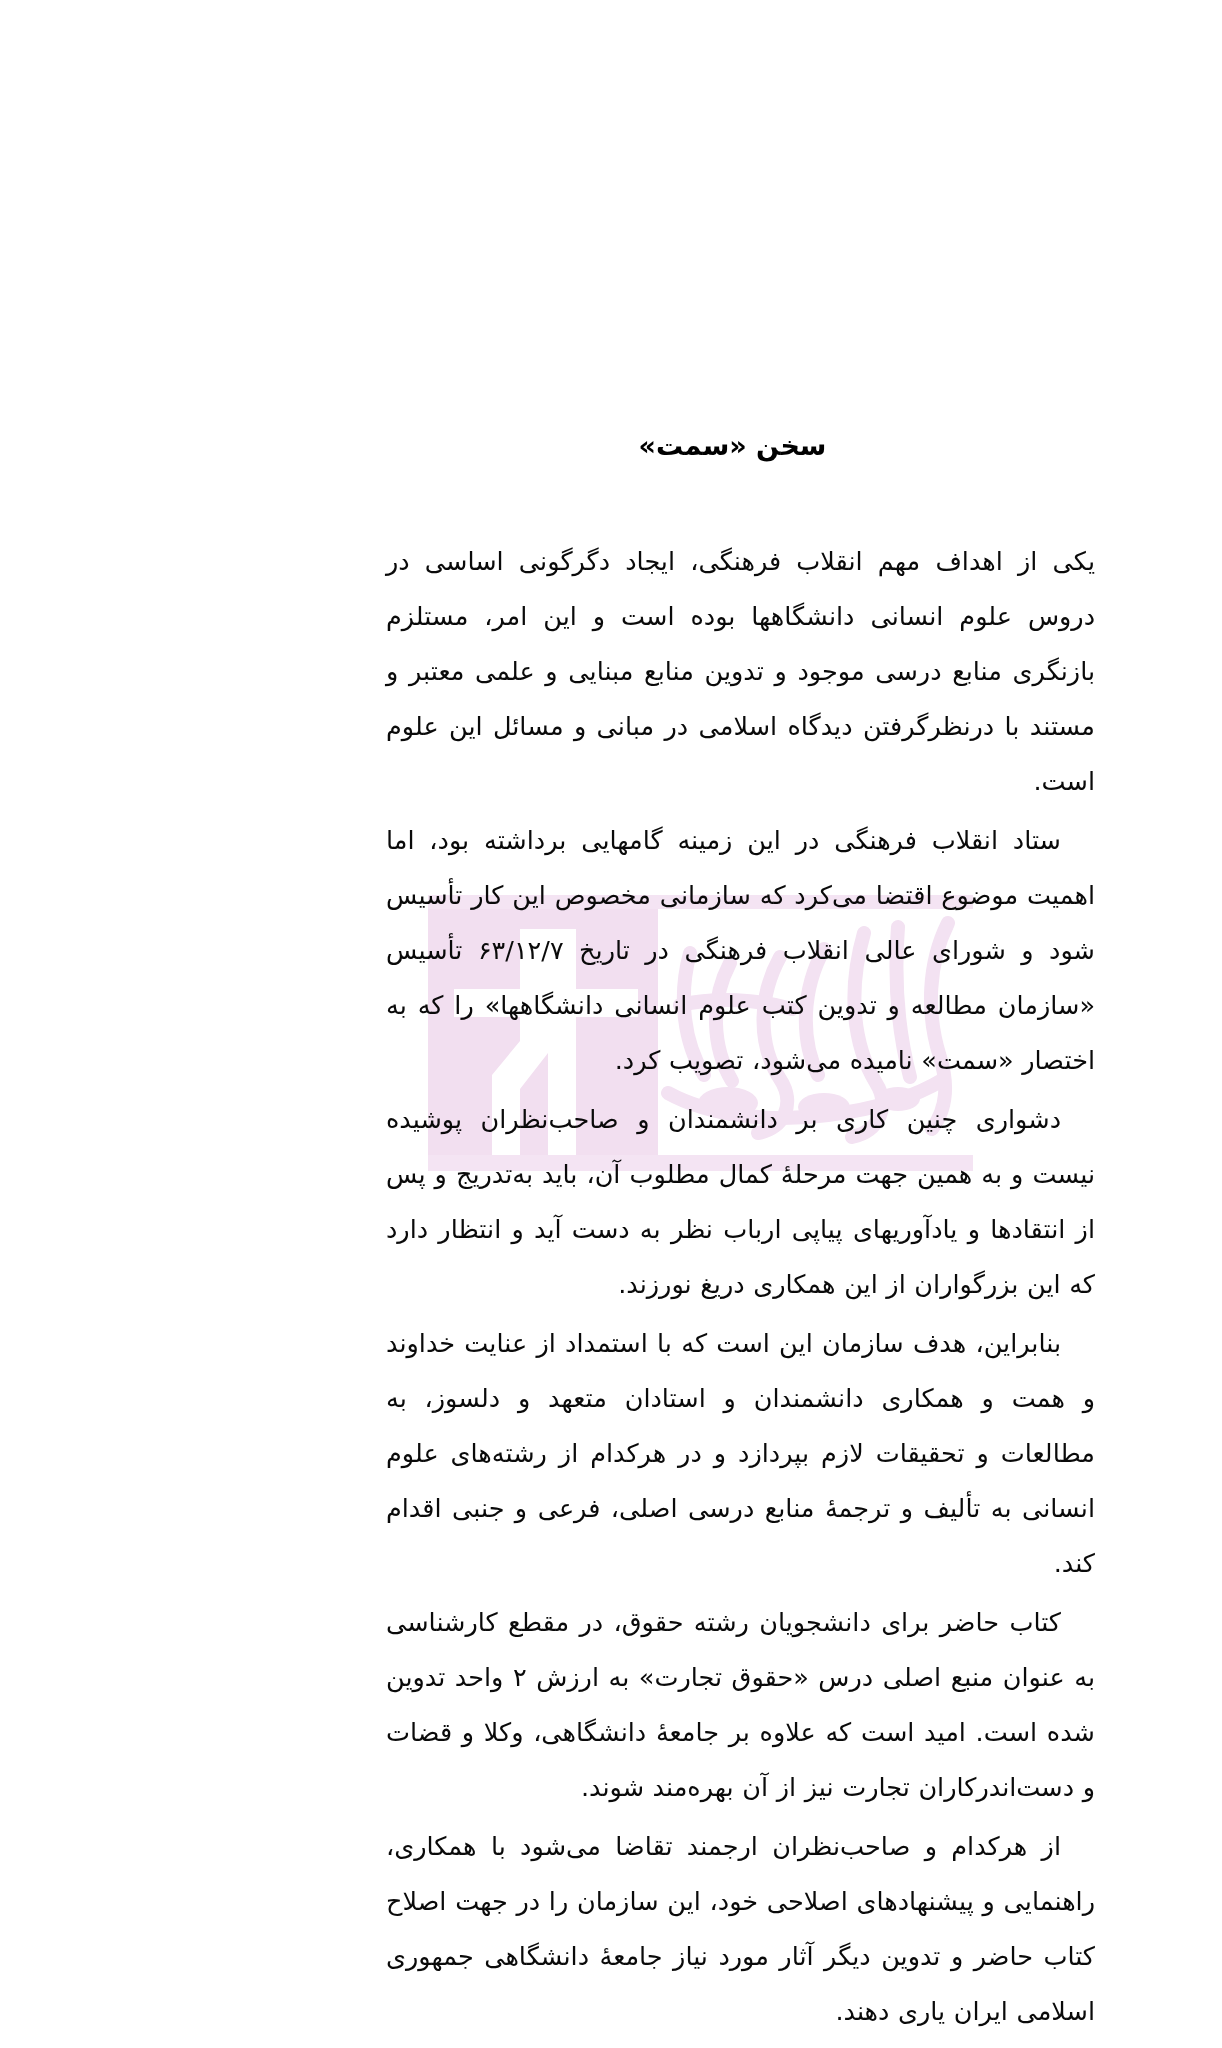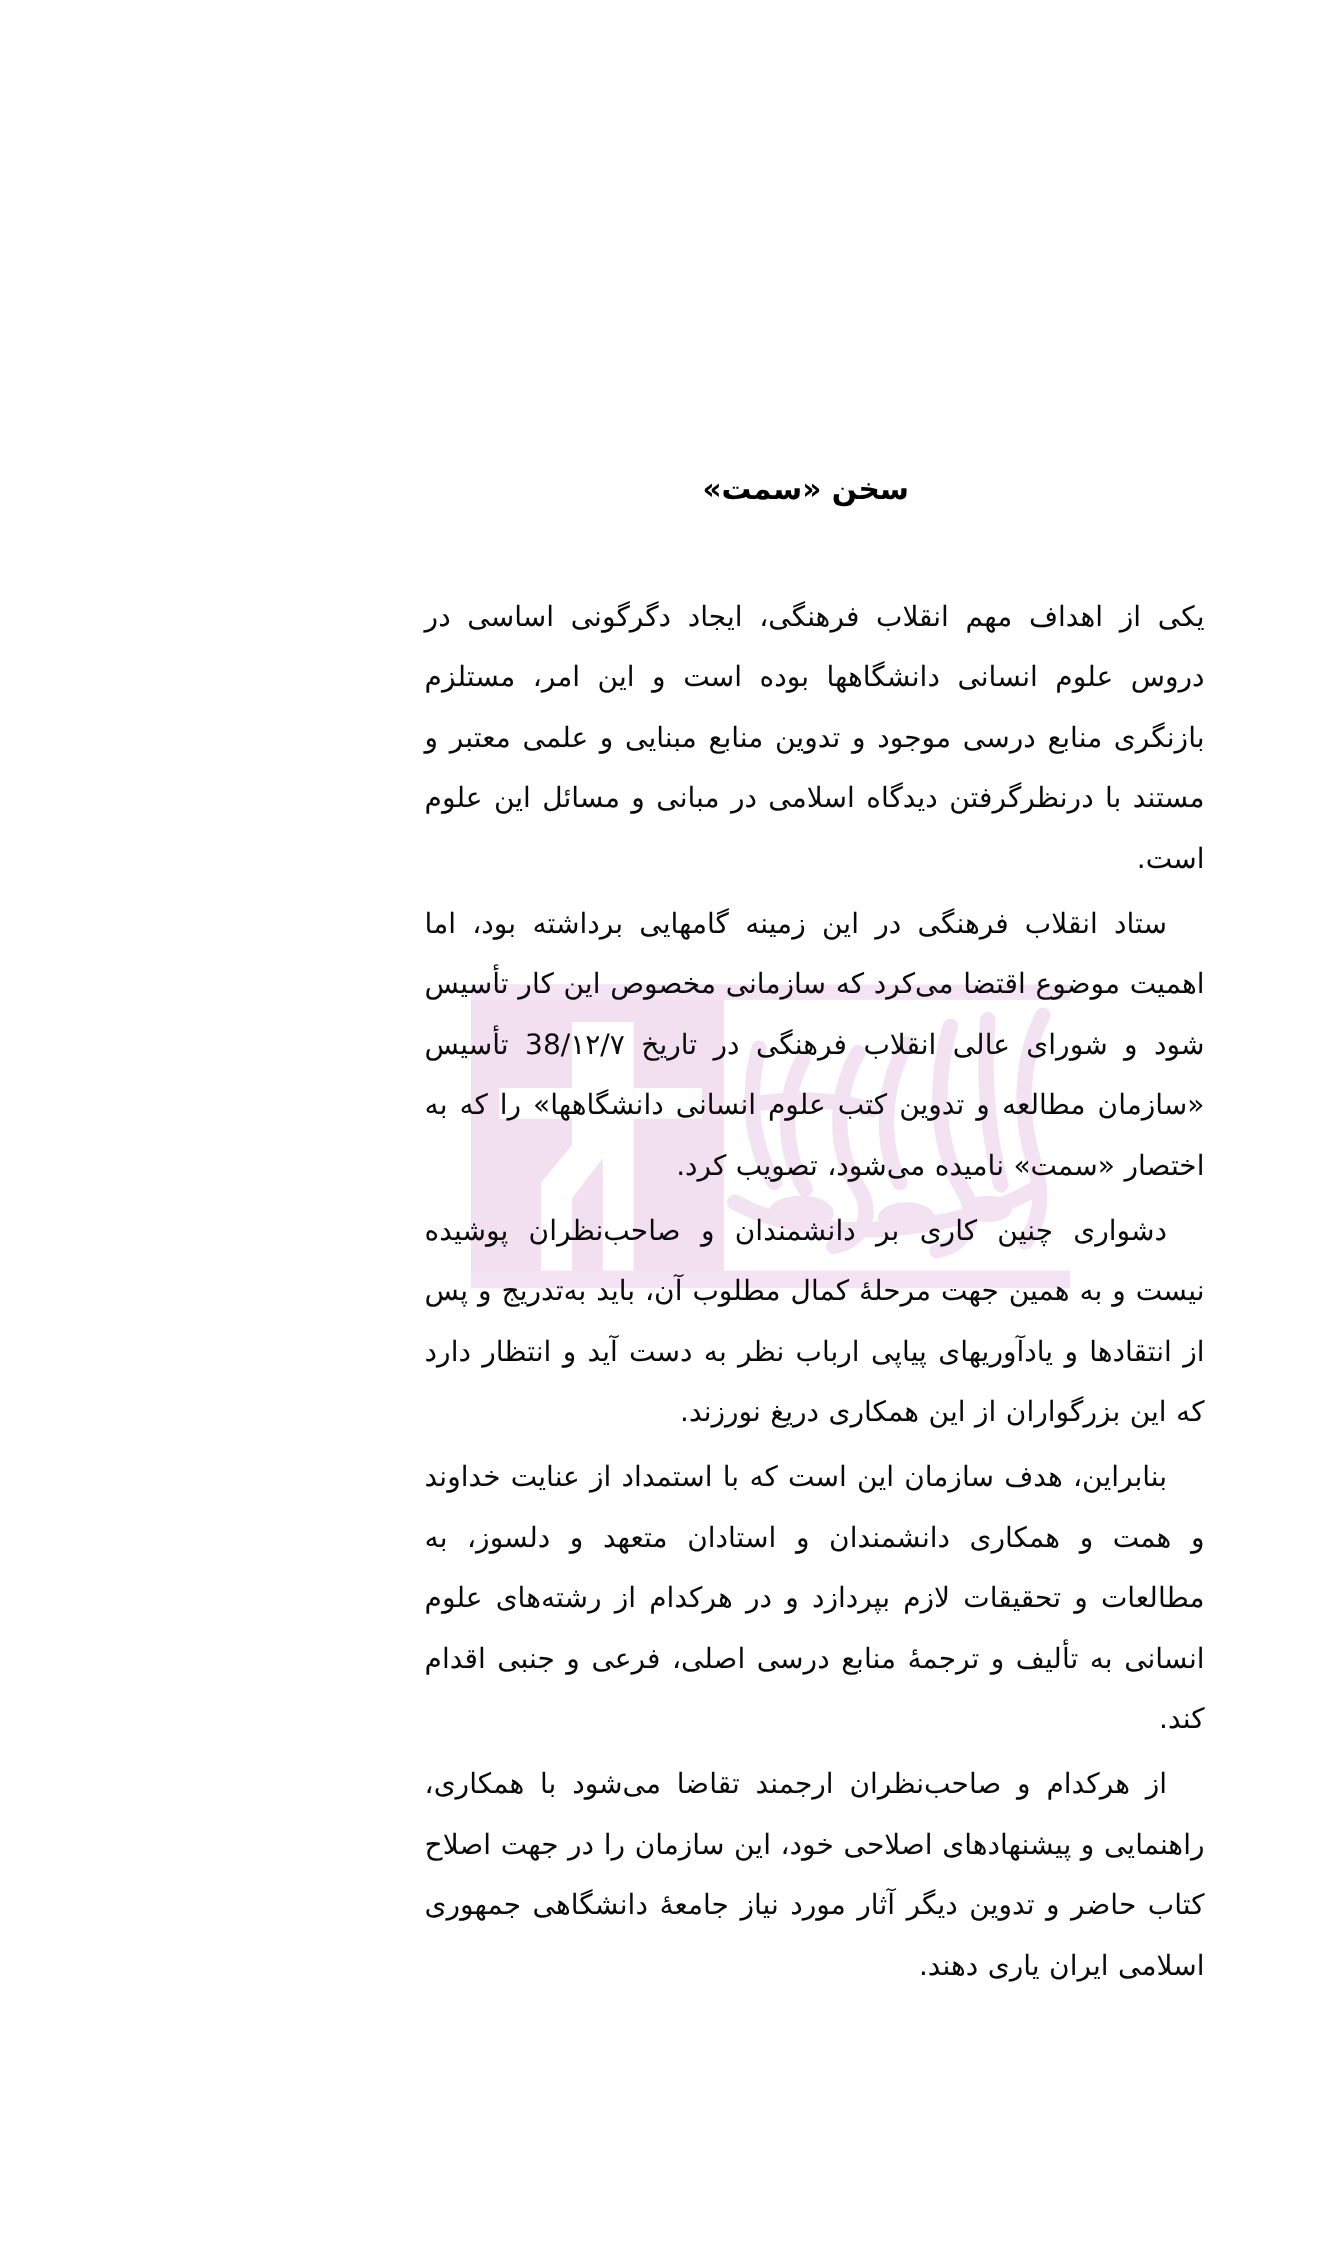--- a/index.html
+++ b/index.html
@@ -101,23 +101,24 @@
       </g>
     </svg>
   </div>
 
   <div class="content">
 
     <h1 class="doc-title">سخن «سمت»</h1>
 
     <p class="para no-indent">یکی از اهداف مهم انقلاب فرهنگی، ایجاد دگرگونی اساسی در دروس علوم انسانی دانشگاهها بوده است و این امر، مستلزم بازنگری منابع درسی موجود و تدوین منابع مبنایی و علمی معتبر و مستند با درنظرگرفتن دیدگاه اسلامی در مبانی و مسائل این علوم است.</p>
 
-    <p class="para">ستاد انقلاب فرهنگی در این زمینه گامهایی برداشته بود، اما اهمیت موضوع اقتضا می‌کرد که سازمانی مخصوص این کار تأسیس شود و شورای عالی انقلاب فرهنگی در تاریخ 38/۱۲/۷ تأسیس «سازمان مطالعه و تدوین کتب علوم انسانی دانشگاهها» را که به اختصار «سمت» نامیده می‌شود، تصویب کرد.</p>
+    <p class="para">ستاد انقلاب فرهنگی در این زمینه گامهایی برداشته بود، اما اهمیت موضوع اقتضا می‌کرد که سازمانی مخصوص این کار تأسیس شود و شورای عالی انقلاب فرهنگی در تاریخ ۶۳/۱۲/۷ تأسیس «سازمان مطالعه و تدوین کتب علوم انسانی دانشگاهها» را که به اختصار «سمت» نامیده می‌شود، تصویب کرد.</p>
 
     <p class="para">دشواری چنین کاری بر دانشمندان و صاحب‌نظران پوشیده نیست و به همین جهت مرحلهٔ کمال مطلوب آن، باید به‌تدریج و پس از انتقادها و یادآوریهای پیاپی ارباب نظر به دست آید و انتظار دارد که این بزرگواران از این همکاری دریغ نورزند.</p>
 
     <p class="para">بنابراین، هدف سازمان این است که با استمداد از عنایت خداوند و همت و همکاری دانشمندان و استادان متعهد و دلسوز، به مطالعات و تحقیقات لازم بپردازد و در هرکدام از رشته‌های علوم انسانی به تألیف و ترجمهٔ منابع درسی اصلی، فرعی و جنبی اقدام کند.</p>
 
+    <p class="para">کتاب حاضر برای دانشجویان رشته حقوق، در مقطع کارشناسی به عنوان منبع اصلی درس «حقوق تجارت» به ارزش ۲ واحد تدوین شده است. امید است که علاوه بر جامعهٔ دانشگاهی، وکلا و قضات و دست‌اندرکاران تجارت نیز از آن بهره‌مند شوند.</p>
 
     <p class="para">از هرکدام و صاحب‌نظران ارجمند تقاضا می‌شود با همکاری، راهنمایی و پیشنهادهای اصلاحی خود، این سازمان را در جهت اصلاح کتاب حاضر و تدوین دیگر آثار مورد نیاز جامعهٔ دانشگاهی جمهوری اسلامی ایران یاری دهند.</p>
 
   </div>
 </div>
 
 </body></html>

